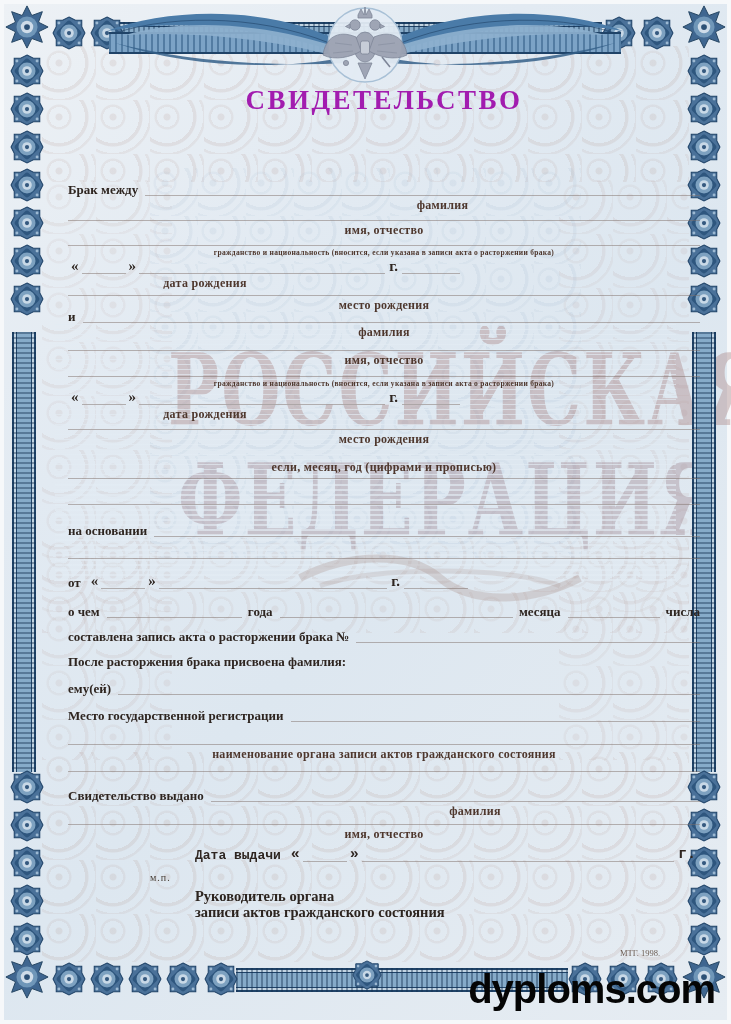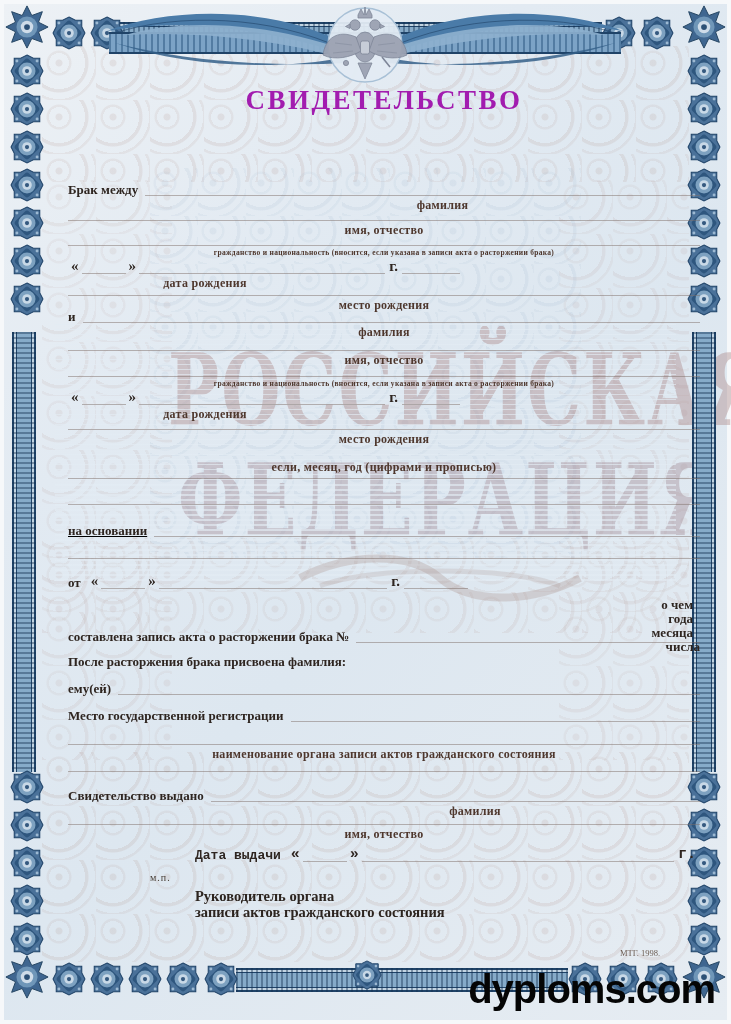--- a/index.html
+++ b/index.html
@@ -366,39 +366,39 @@
 
   <div class="cap full" style="top:460px;">если, месяц, год (цифрами и прописью)</div>
 
   <div class="frow" style="top:459px;">
       <span class="ln"></span>
     </div>
   <div class="frow" style="top:485px;">
       <span class="ln"></span>
     </div>
 
-  <div class="frow" style="top:517px;text-decoration:underline;">
+  <div class="frow" style="top:517px;">
     <span class="lbl">на основании</span>
     <span class="ln"></span>
   </div>
   <div class="frow" style="top:539px;">
       <span class="ln"></span>
     </div>
 
   <div class="frow" style="top:569px;left:68px;right:auto;width:400px;">
     <span class="lbl">от</span>
     <span class="q">«</span>
     <span class="ln w44"></span>
     <span class="q">»</span>
     <span class="ln"></span>
     <span class="yr">г.</span>
     <span class="ln w64"></span>
   </div>
 
-  <div class="frow" style="top:598px;flex-direction:column;">
+  <div class="frow" style="top:598px;">
     <span class="lbl">о чем</span>
     <span class="ln" style="flex-grow:1.1"></span>
     <span class="lbl" style="padding-left:6px;">года</span>
     <span class="ln" style="flex-grow:1.9"></span>
     <span class="lbl" style="padding-left:6px;">месяца</span>
     <span class="ln" style="flex-grow:.75"></span>
     <span class="lbl" style="padding:0 0 0 6px;">числа</span>
   </div>
 
   <div class="frow" style="top:623px;">

